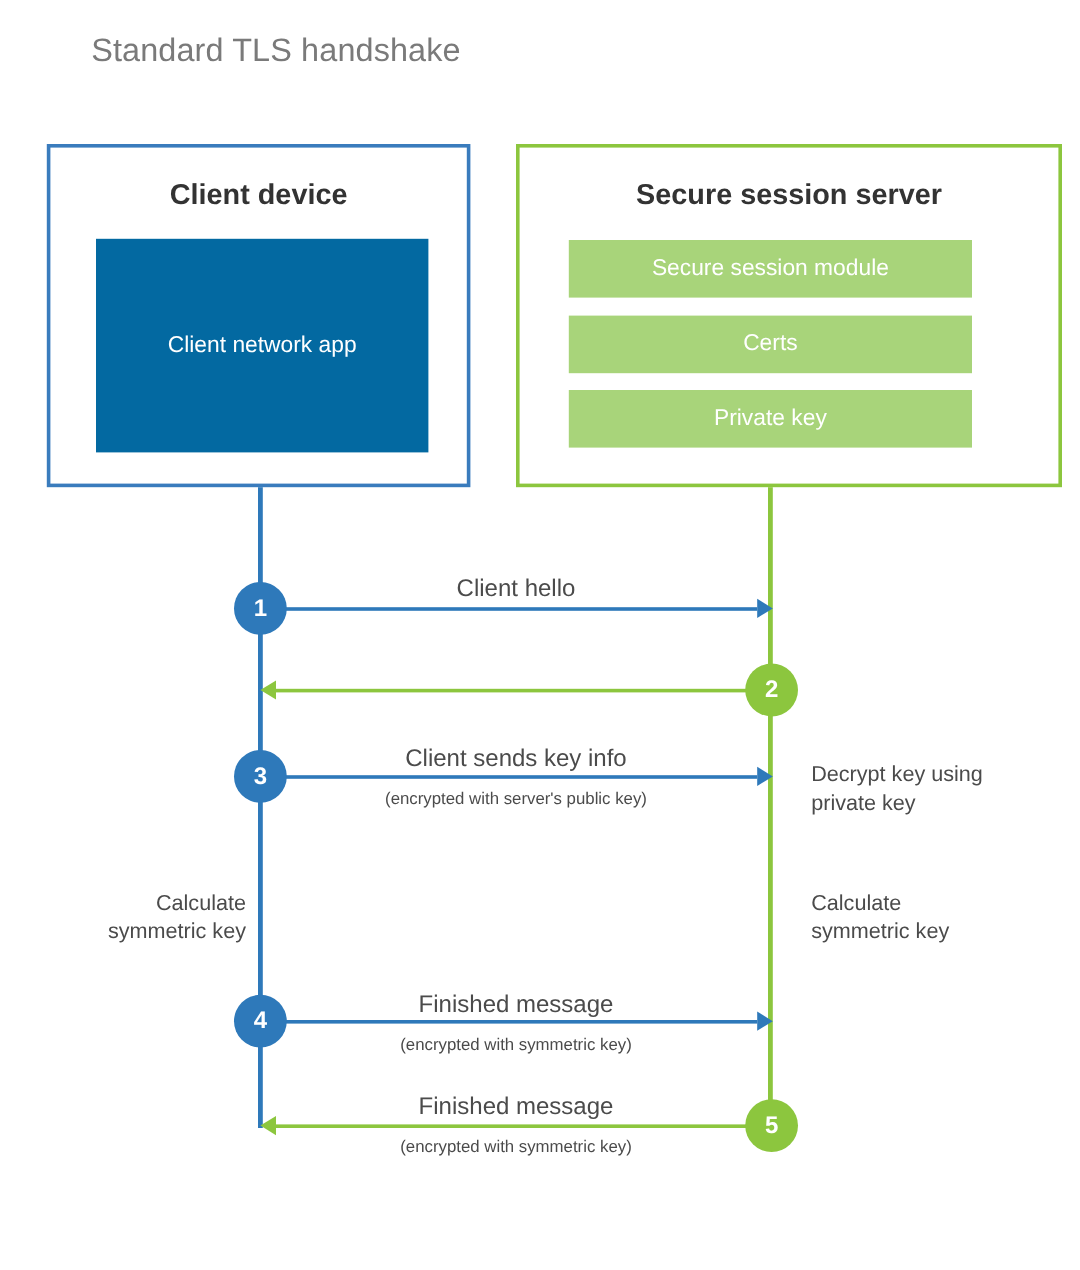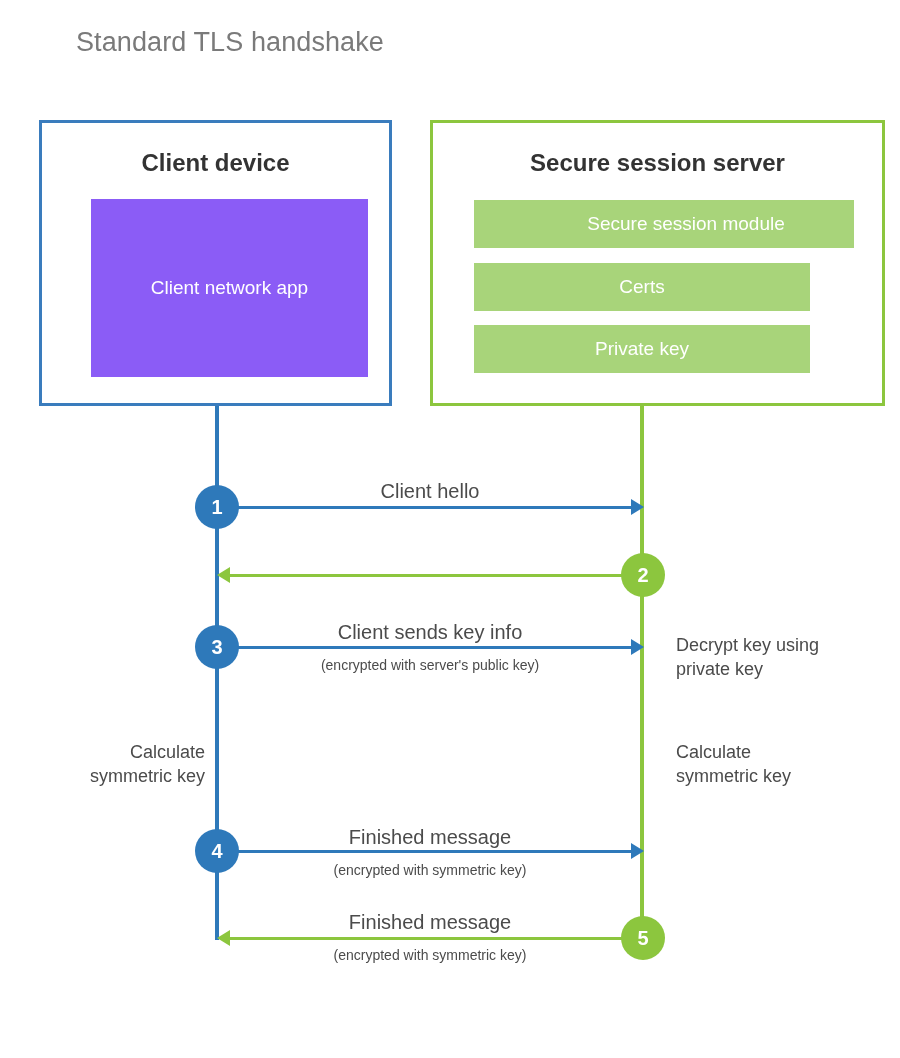--- a/index.html
+++ b/index.html
@@ -66,33 +66,33 @@
     color: #ffffff;
     display: flex;
     align-items: center;
     justify-content: center;
     text-align: center;
     font-size: 19px;
     font-weight: 400;
     line-height: 1.25;
   }
   .client-app {
-    left: 49px;
+    left: 38px;
     top: 76px;
     width: 277px;
     height: 178px;
-    background: #8b5cf6;
+    background: #0369a1;
   }
   .srv-block {
     left: 41px;
     width: 336px;
     height: 48px;
     background: #a8d47a;
   }
-  .srv-block-1 { top: 77px; padding-left: 44px; }
+  .srv-block-1 { top: 77px; }
   .srv-block-2 { top: 140px; }
   .srv-block-3 { top: 202px; }
 
   
   .lifeline {
     position: absolute;
     width: 4px;
   }
   .lifeline-client {
     left: 215px;

